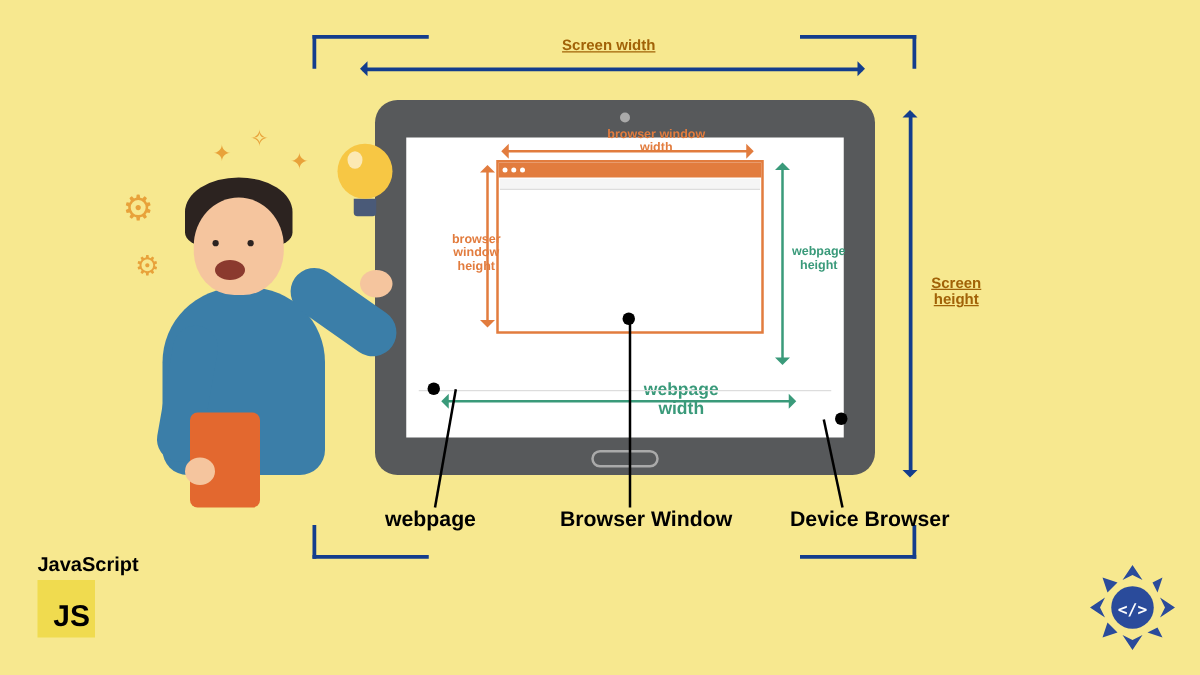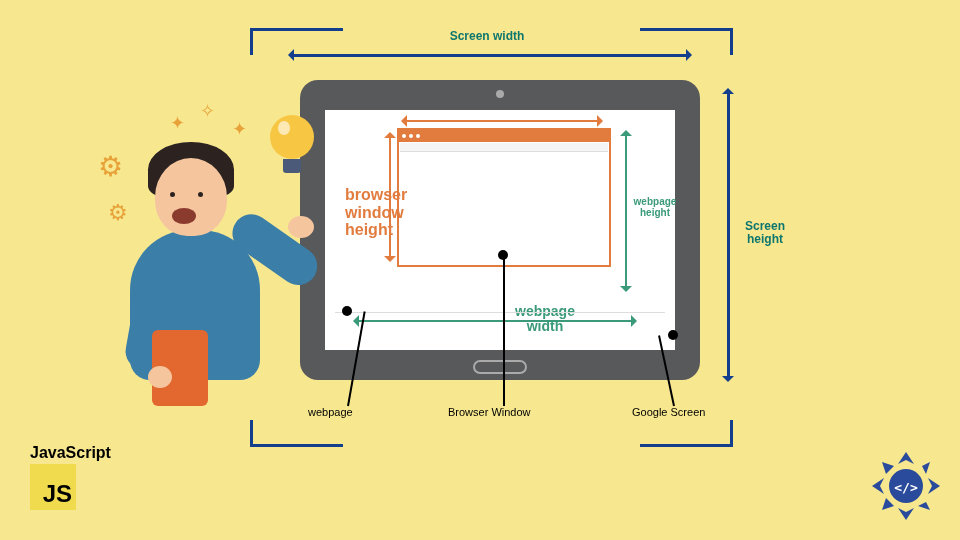--- a/index.html
+++ b/index.html
@@ -90,27 +90,27 @@
     margin-top: 10px;
     line-height: 1.6;
   }
   .label {
     position: absolute;
     font-size: 12px;
     font-weight: bold;
     text-align: center;
     line-height: 1.1;
   }
-  .blue { color: #0f766e; }
+  .blue { color: #a16207; text-decoration: underline; }
   .orange { color: #e27c3e; }
   .green { color: #3a9a7a; }
   .bottom-label {
     position: absolute;
-    font-weight: normal;
-    font-size: 11px;
+    font-weight: bold;
+    font-size: 17px;
     color: #000;
   }
   .arrow-v {
     position: absolute;
     background: #133d8d;
     width: 3px;
   }
   .arrow-v::before, .arrow-v::after {
     content: "";
     position: absolute;
@@ -277,23 +277,24 @@
     <div class="browser-window">
       <div class="browser-bar">
           <span></span>
           <span></span>
           <span></span>
         </div>
       <div class="addr"></div>
     </div>
 
     <div class="arrow-h orange-a" style="left:78px;top:10px;width:198px;"></div>
+    <div class="label orange" style="left:150px;top:-8px;width:100px;font-size:10px;">browser window width</div>
 
     <div class="arrow-v orange-a" style="left:64px;top:24px;height:126px;"></div>
-    <div class="label orange" style="left:20px;top:76px;width:48px;font-size:16px;">browser window height</div>
+    <div class="label orange" style="left:32px;top:76px;width:48px;font-size:10px;">browser window height</div>
 
     <div class="arrow-v green-a" style="left:300px;top:22px;height:158px;"></div>
     <div class="label green" style="left:305px;top:86px;width:50px;font-size:10px;">webpage height</div>
 
     <div class="arrow-h green-a" style="left:30px;top:210px;width:280px;"></div>
     <div class="label green" style="left:190px;top:194px;width:60px;font-size:14px;">webpage width</div>
 
     <div style="position:absolute;left:10px;bottom:28px;right:10px;height:8px;border-top:1px solid #ddd;font-size:4px;color:#aaa;padding-top:1px;">&nbsp;</div>
   </div>
 </div>
@@ -301,21 +302,21 @@
 <div class="dot" style="left:342px;top:306px;"></div>
 <div class="pointer" style="left:347px;top:310px;height:96px;transform:rotate(10deg);"></div>
 <div class="bottom-label" style="left:308px;top:406px;">webpage</div>
 
 <div class="dot" style="left:498px;top:250px;"></div>
 <div class="pointer" style="left:503px;top:254px;height:152px;"></div>
 <div class="bottom-label" style="left:448px;top:406px;">Browser Window</div>
 
 <div class="dot" style="left:668px;top:330px;"></div>
 <div class="pointer" style="left:673px;top:334px;height:72px;transform:rotate(-12deg);"></div>
-<div class="bottom-label" style="left:632px;top:406px;">Google Screen</div>
+<div class="bottom-label" style="left:632px;top:406px;">Device Browser</div>
 
 <div class="person">
   <div class="torso"></div>
   <div class="arm-l"></div>
   <div class="arm-r"></div>
   <div class="hair"></div>
   <div class="head"></div>
   <div class="eye l"></div>
     <div class="eye r"></div>
   <div class="mouth"></div>

